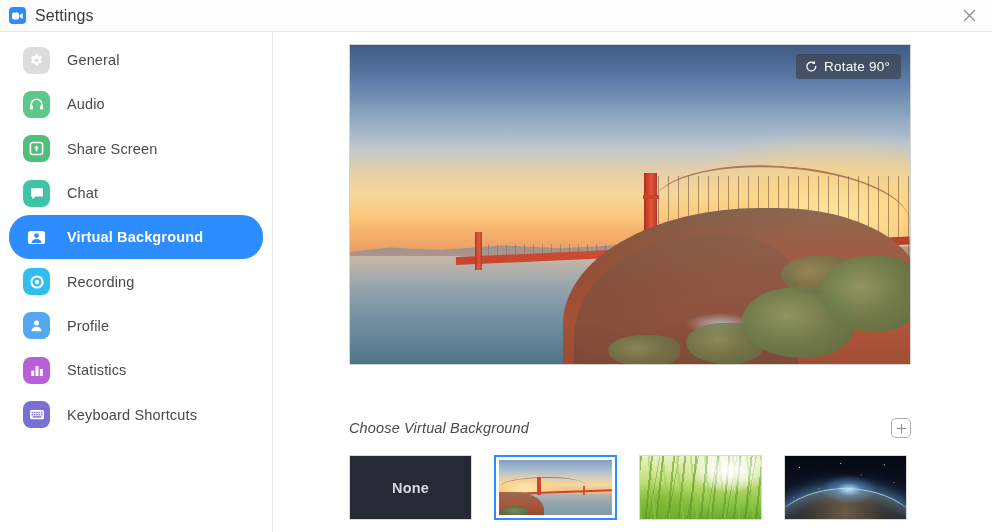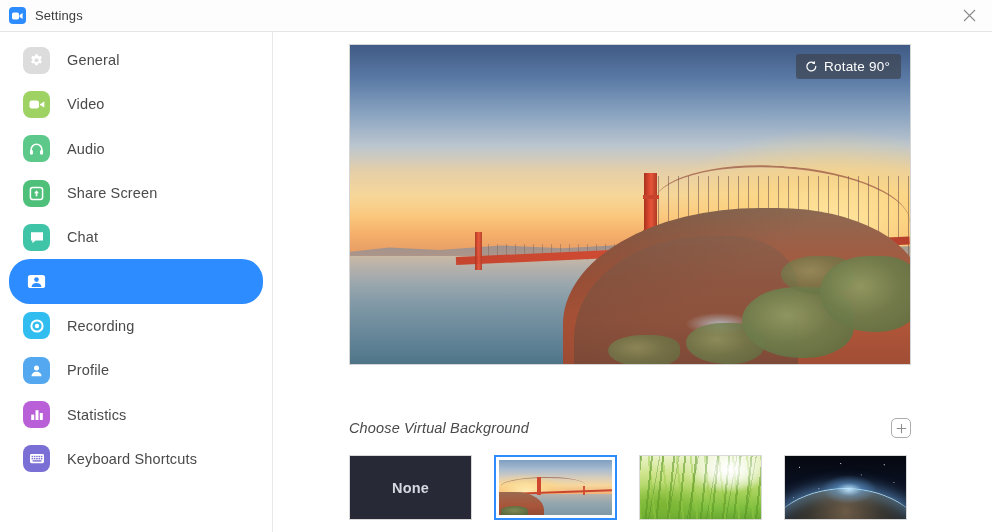--- a/index.html
+++ b/index.html
@@ -24,21 +24,21 @@
   .app-logo {
     width: 17px; height: 17px;
     border-radius: 4px;
     background: #2d8cff;
     display: flex; align-items: center; justify-content: center;
     flex: none;
   }
   .app-logo svg { display:block; }
   .title-text {
     margin-left: 9px;
-    font-size: 13px;
+    font-size: 16px;
     color: #3c3c3c;
     letter-spacing: .1px;
   }
   .win-close {
     position: absolute; right: 0; top: 0;
     width: 46px; height: 31px;
     display: flex; align-items: center; justify-content: center;
     cursor: pointer;
   }
   .win-close svg { display:block; }
@@ -406,29 +406,20 @@
     <div class="nav-item">
       <span class="nav-icon" style="background:#dcdcdc">
         <svg width="15" height="15" viewBox="0 0 20 20" aria-hidden="true">
           <path fill="#ffffff" d="M11.6 1.5l.4 2.1 1.6.9 2-.7 1.6 2.8-1.6 1.4v1.9l1.6 1.4-1.6 2.8-2-.7-1.6.9-.4 2.1H8.4L8 14.3l-1.6-.9-2 .7L2.8 11.3l1.6-1.4V8L2.8 6.6l1.6-2.8 2 .7L8 3.6l.4-2.1z"></path>
           <circle cx="10" cy="9.6" r="2.7" fill="#dcdcdc"></circle>
         </svg>
       </span>
       <span class="nav-label">General</span>
     </div>
 
-    <div class="nav-item">
-      <span class="nav-icon" style="background:#9ed363">
-        <svg width="16" height="11" viewBox="0 0 16 11" aria-hidden="true">
-          <rect x="0.5" y="1.5" width="9.5" height="8" rx="2.3" fill="#ffffff"></rect>
-          <path d="M11 5.2 15.3 2.4v6.2L11 5.9z" fill="#ffffff"></path>
-        </svg>
-      </span>
-      <span class="nav-label">Video</span>
-    </div>
 
     <div class="nav-item">
       <span class="nav-icon" style="background:#5cc98a">
         <svg width="15" height="14" viewBox="0 0 16 15" aria-hidden="true">
           <path d="M2.2 10.5V8.2a5.8 5.8 0 0 1 11.6 0v2.3" stroke="#ffffff" stroke-width="1.7" fill="none" stroke-linecap="round"></path>
           <rect x="1" y="8.6" width="3.2" height="5" rx="1.5" fill="#ffffff"></rect>
           <rect x="11.8" y="8.6" width="3.2" height="5" rx="1.5" fill="#ffffff"></rect>
         </svg>
       </span>
       <span class="nav-label">Audio</span>
@@ -454,20 +445,21 @@
     </div>
 
     <div class="nav-item active">
       <span class="nav-icon" style="background:transparent">
         <svg width="19" height="15" viewBox="0 0 19 15" aria-hidden="true">
           <rect x="0.9" y="0.9" width="17.2" height="13.2" rx="2.6" fill="#ffffff"></rect>
           <circle cx="9.5" cy="5.6" r="2.3" fill="#2d8cff"></circle>
           <path d="M4.6 13.1c0-2.7 2.2-4.1 4.9-4.1s4.9 1.4 4.9 4.1z" fill="#2d8cff"></path>
         </svg>
       </span>
+      <span class="nav-label">Virtual Background</span>
     </div>
 
     <div class="nav-item">
       <span class="nav-icon" style="background:#32bdf0">
         <svg width="16" height="16" viewBox="0 0 16 16" aria-hidden="true">
           <circle cx="8" cy="8" r="5.6" fill="none" stroke="#ffffff" stroke-width="2"></circle>
           <circle cx="8" cy="8" r="2.2" fill="#ffffff"></circle>
         </svg>
       </span>
       <span class="nav-label">Recording</span>

